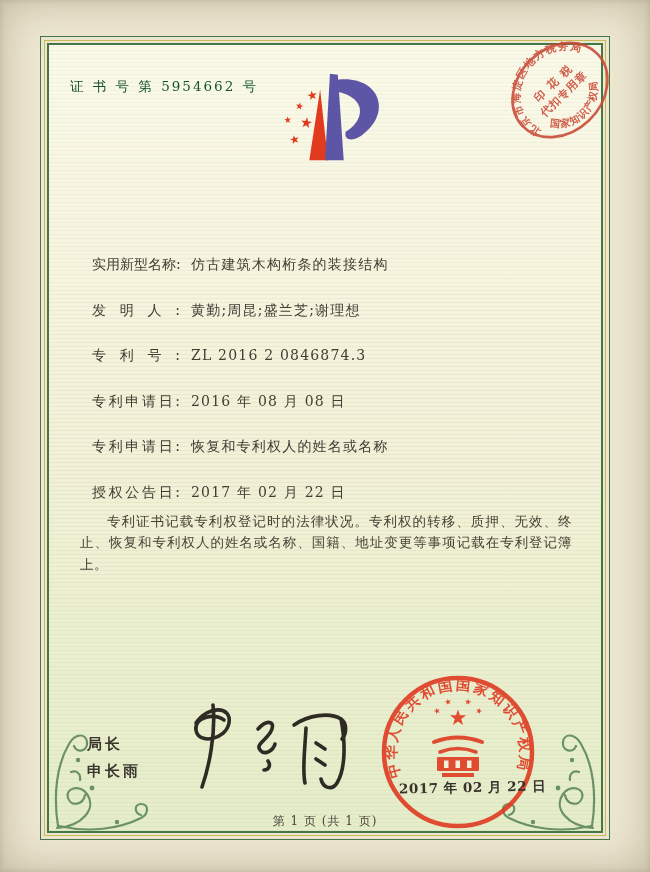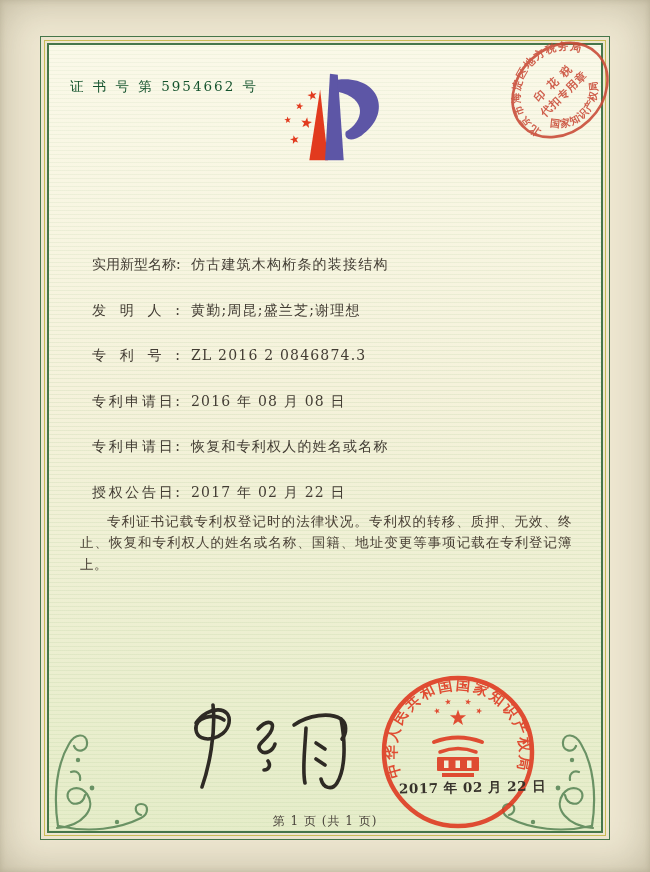--- a/index.html
+++ b/index.html
@@ -118,20 +118,24 @@
     </div>
     <div class="field-row">
       <span class="field-label">授权公告日:</span><span class="field-value">2017 年 02 月 22 日</span>
     </div>
   </div>
 
   <div class="body-text">
     <p>专利证书记载专利权登记时的法律状况。专利权的转移、质押、无效、终止、恢复和专利权人的姓名或名称、国籍、地址变更等事项记载在专利登记簿上。</p>
   </div>
 
+  <div class="issuer">
+    <div>局长</div>
+    <div>申长雨</div>
+  </div>
 
   <svg class="signature" width="178" height="102" viewBox="0 0 178 102">
     <g stroke="#2e2a24" stroke-width="3.6" fill="none" stroke-linecap="round" stroke-linejoin="round">
       <path d="M18,30 C30,12 54,13 51,30 C48,47 20,52 18,37 C16,24 36,20 46,27"></path>
       <path d="M35,12 C38,40 31,74 24,94"></path>
       <path d="M80,36 C90,25 99,29 92,40 C85,50 77,52 83,58 C87,62 95,58 97,51"></path>
       <path d="M90,68 C93,72 91,77 86,77"></path>
       <path d="M116,32 C130,22 152,19 163,26 C169,30 169,40 164,46"></path>
       <path d="M128,35 C127,56 124,76 127,90"></path>
       <path d="M163,26 C168,52 167,77 159,90 C154,98 145,95 143,86"></path>

